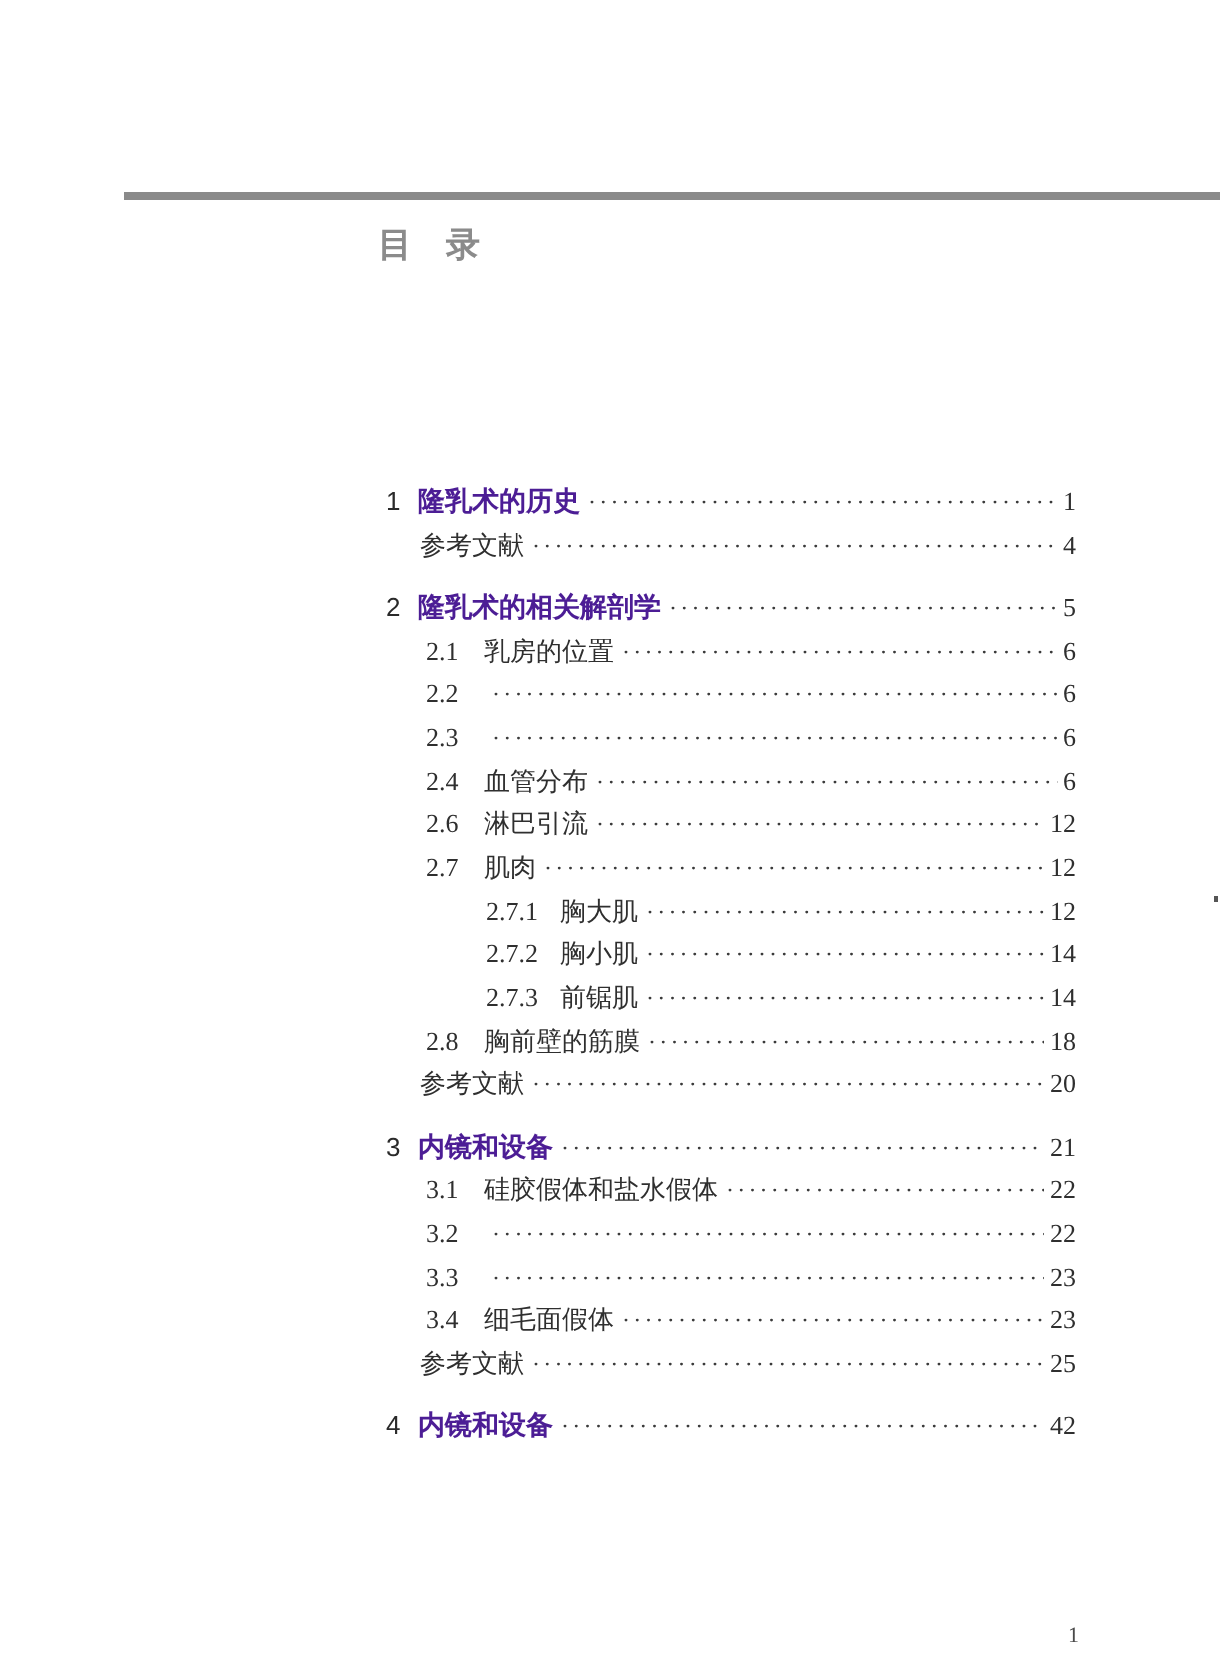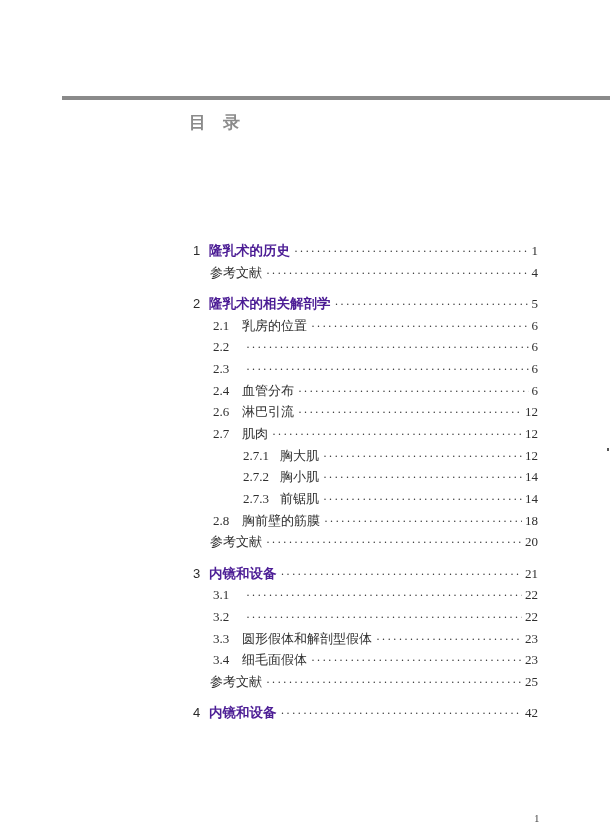--- a/index.html
+++ b/index.html
@@ -194,31 +194,31 @@
         <span class="pg">20</span>
       </div>
       <div class="row chapter">
         <span class="num">3</span>
         <span class="label">内镜和设备</span>
         <span class="dots"></span>
         <span class="pg">21</span>
       </div>
       <div class="row section">
         <span class="num">3.1</span>
+        <span class="label">硅胶假体和盐水假体</span>
         <span class="dots"></span>
         <span class="pg">22</span>
       </div>
       <div class="row section">
         <span class="num">3.2</span>
         <span class="dots"></span>
         <span class="pg">22</span>
       </div>
       <div class="row section">
         <span class="num">3.3</span>
-        <span class="label">圆形假体和解剖型假体</span>
         <span class="dots"></span>
         <span class="pg">23</span>
       </div>
       <div class="row section">
         <span class="num">3.4</span>
         <span class="label">细毛面假体</span>
         <span class="dots"></span>
         <span class="pg">23</span>
       </div>
       <div class="row ref">

